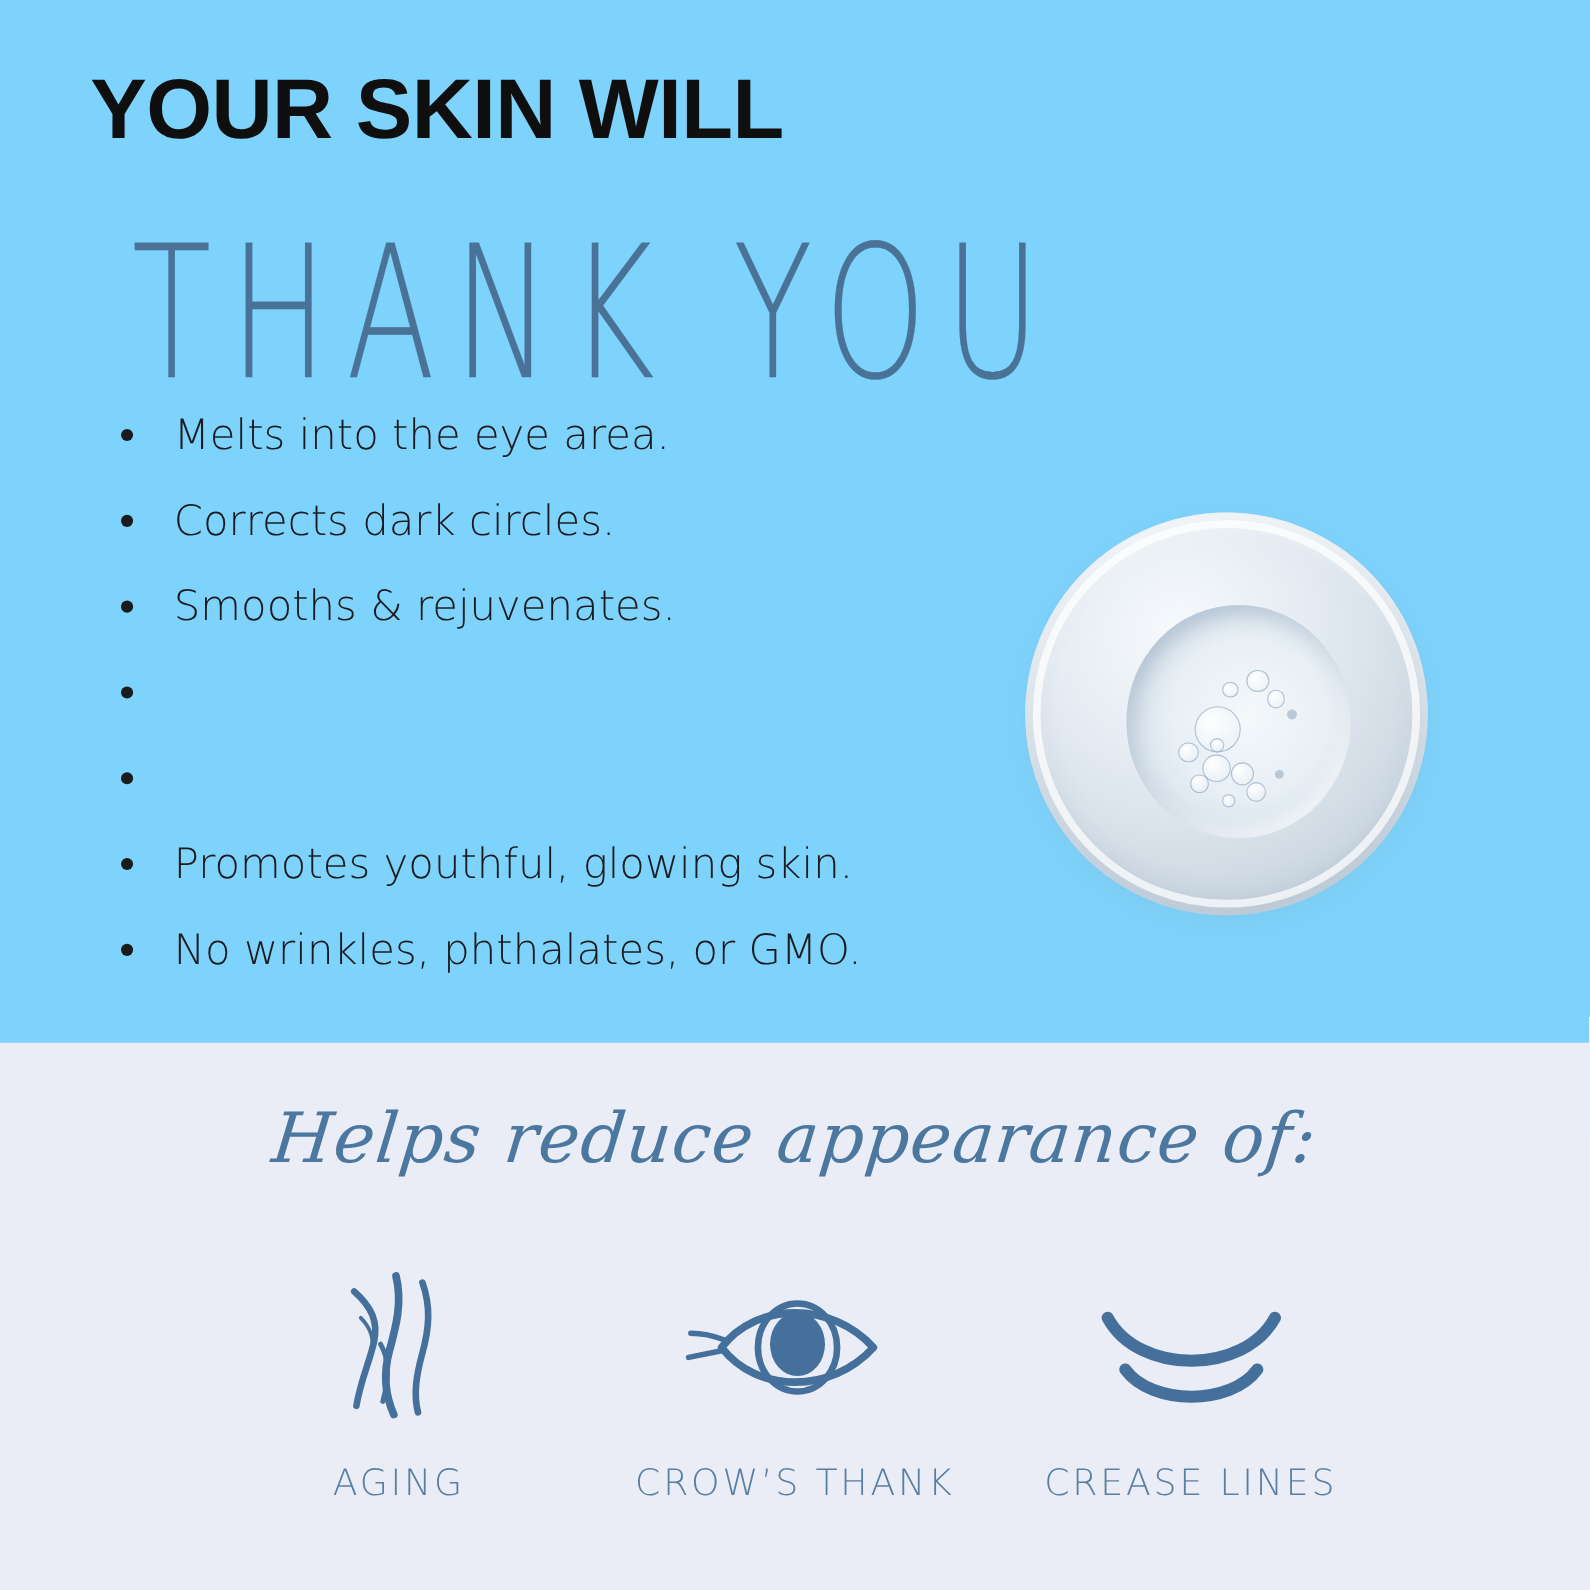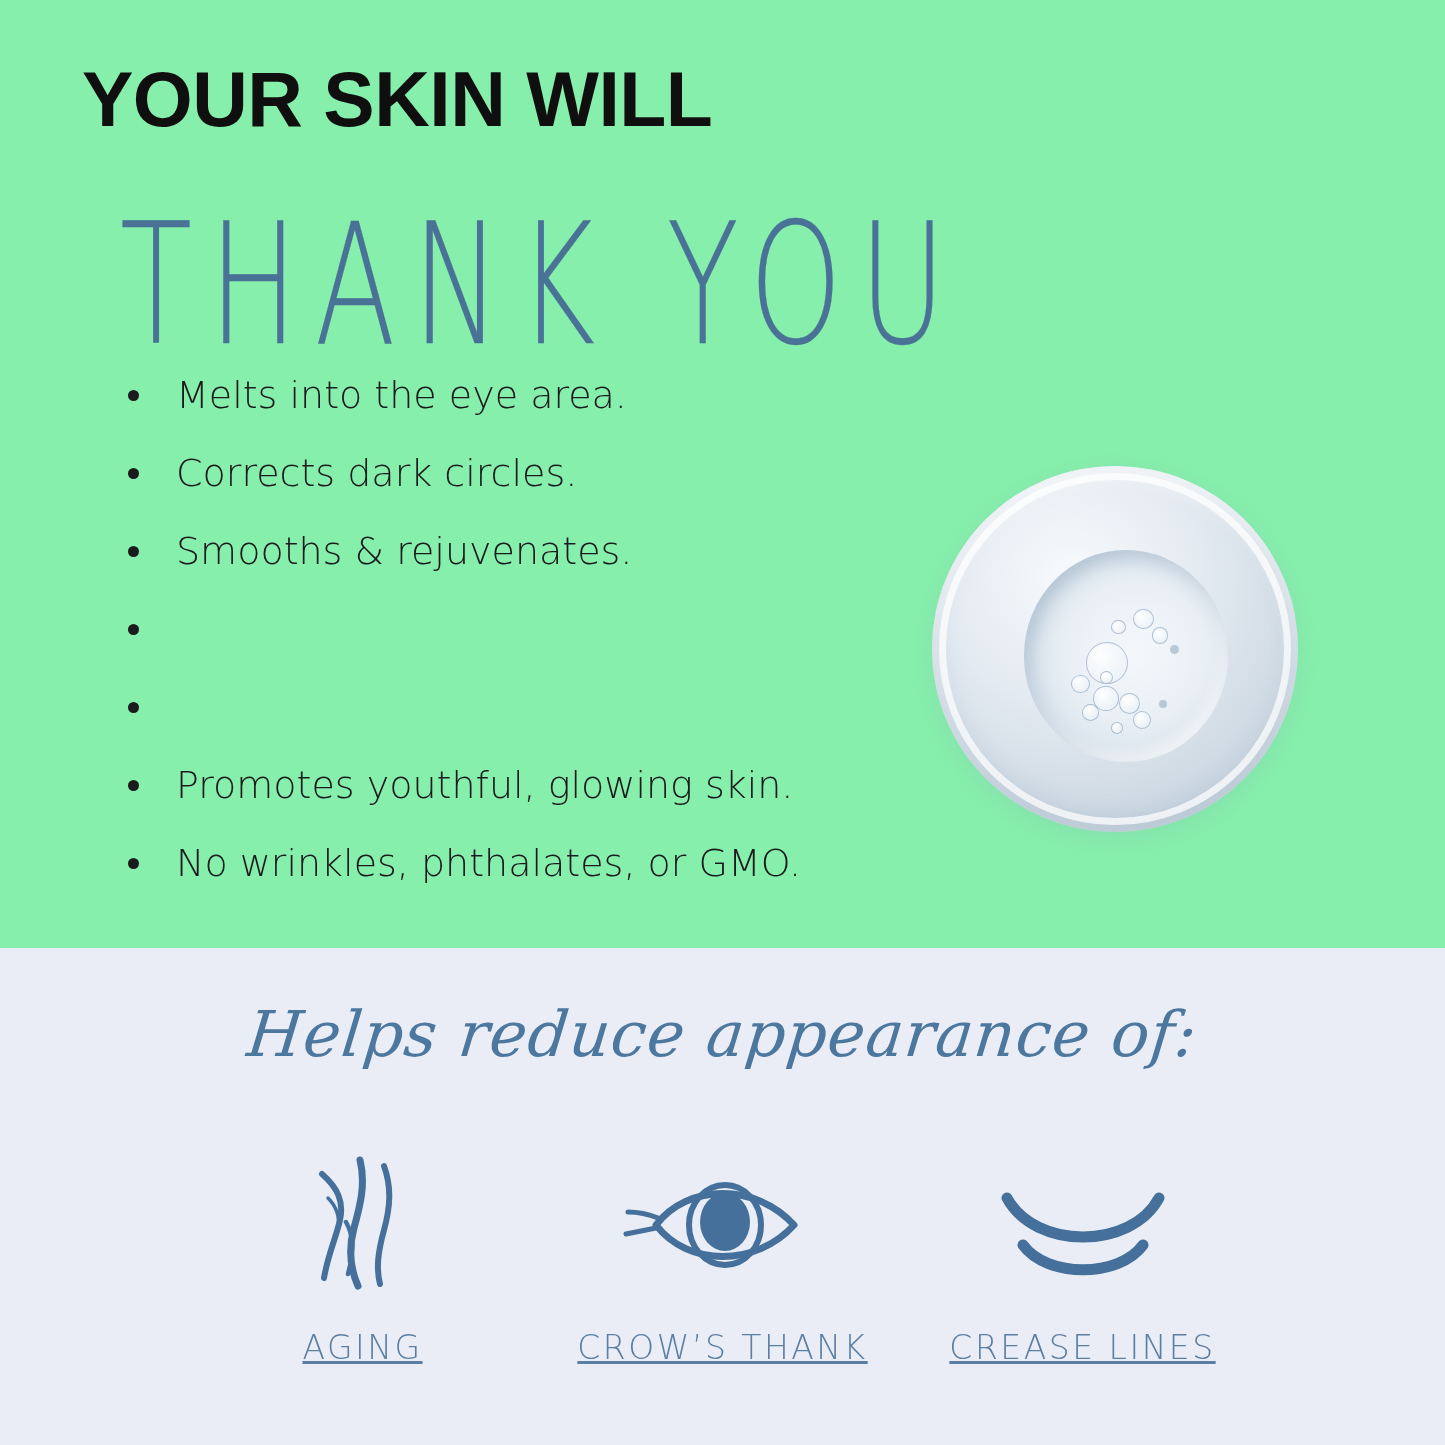--- a/index.html
+++ b/index.html
@@ -18,21 +18,21 @@
     overflow: hidden;
   }
 
   
   #top-section {
     position: absolute;
     left: 0;
     top: 0;
     width: 1445px;
     height: 1032px;
-    background: #86efac;
+    background: #7dd3fc;
   }
 
   #headline-primary {
     position: absolute;
     left: 82px;
     top: 58px;
     font-family: "Liberation Sans", sans-serif;
     font-weight: bold;
     font-size: 77px;
     line-height: 82px;
@@ -55,21 +55,21 @@
     
     transform: scaleY(1.42) scaleX(1.0);
     transform-origin: left top;
     letter-spacing: 17px;
     -webkit-text-stroke: 0.2px #4a7196;
   }
 
   
   #benefits-list {
     position: absolute;
-    left: 118px;
+    left: 100px;
     top: 373px;
     width: 800px;
     list-style: none;
     margin: 0;
     padding: 0;
   }
   #benefits-list li {
     position: relative;
     height: 78px;
     padding-left: 58px;
@@ -189,21 +189,20 @@
     justify-content: center;
   }
   .icon-caption {
     margin-top: 28px;
     font-family: "DejaVu Sans", sans-serif;
     font-weight: 300;
     font-size: 33px;
     letter-spacing: 2.5px;
     color: #5b7fa3;
     white-space: nowrap;
-    text-decoration: underline;
   }
 </style>
 </head>
 <body>
 
 <div id="page">
 
   <div id="top-section">
 
     <div id="headline-primary">YOUR SKIN WILL</div>

